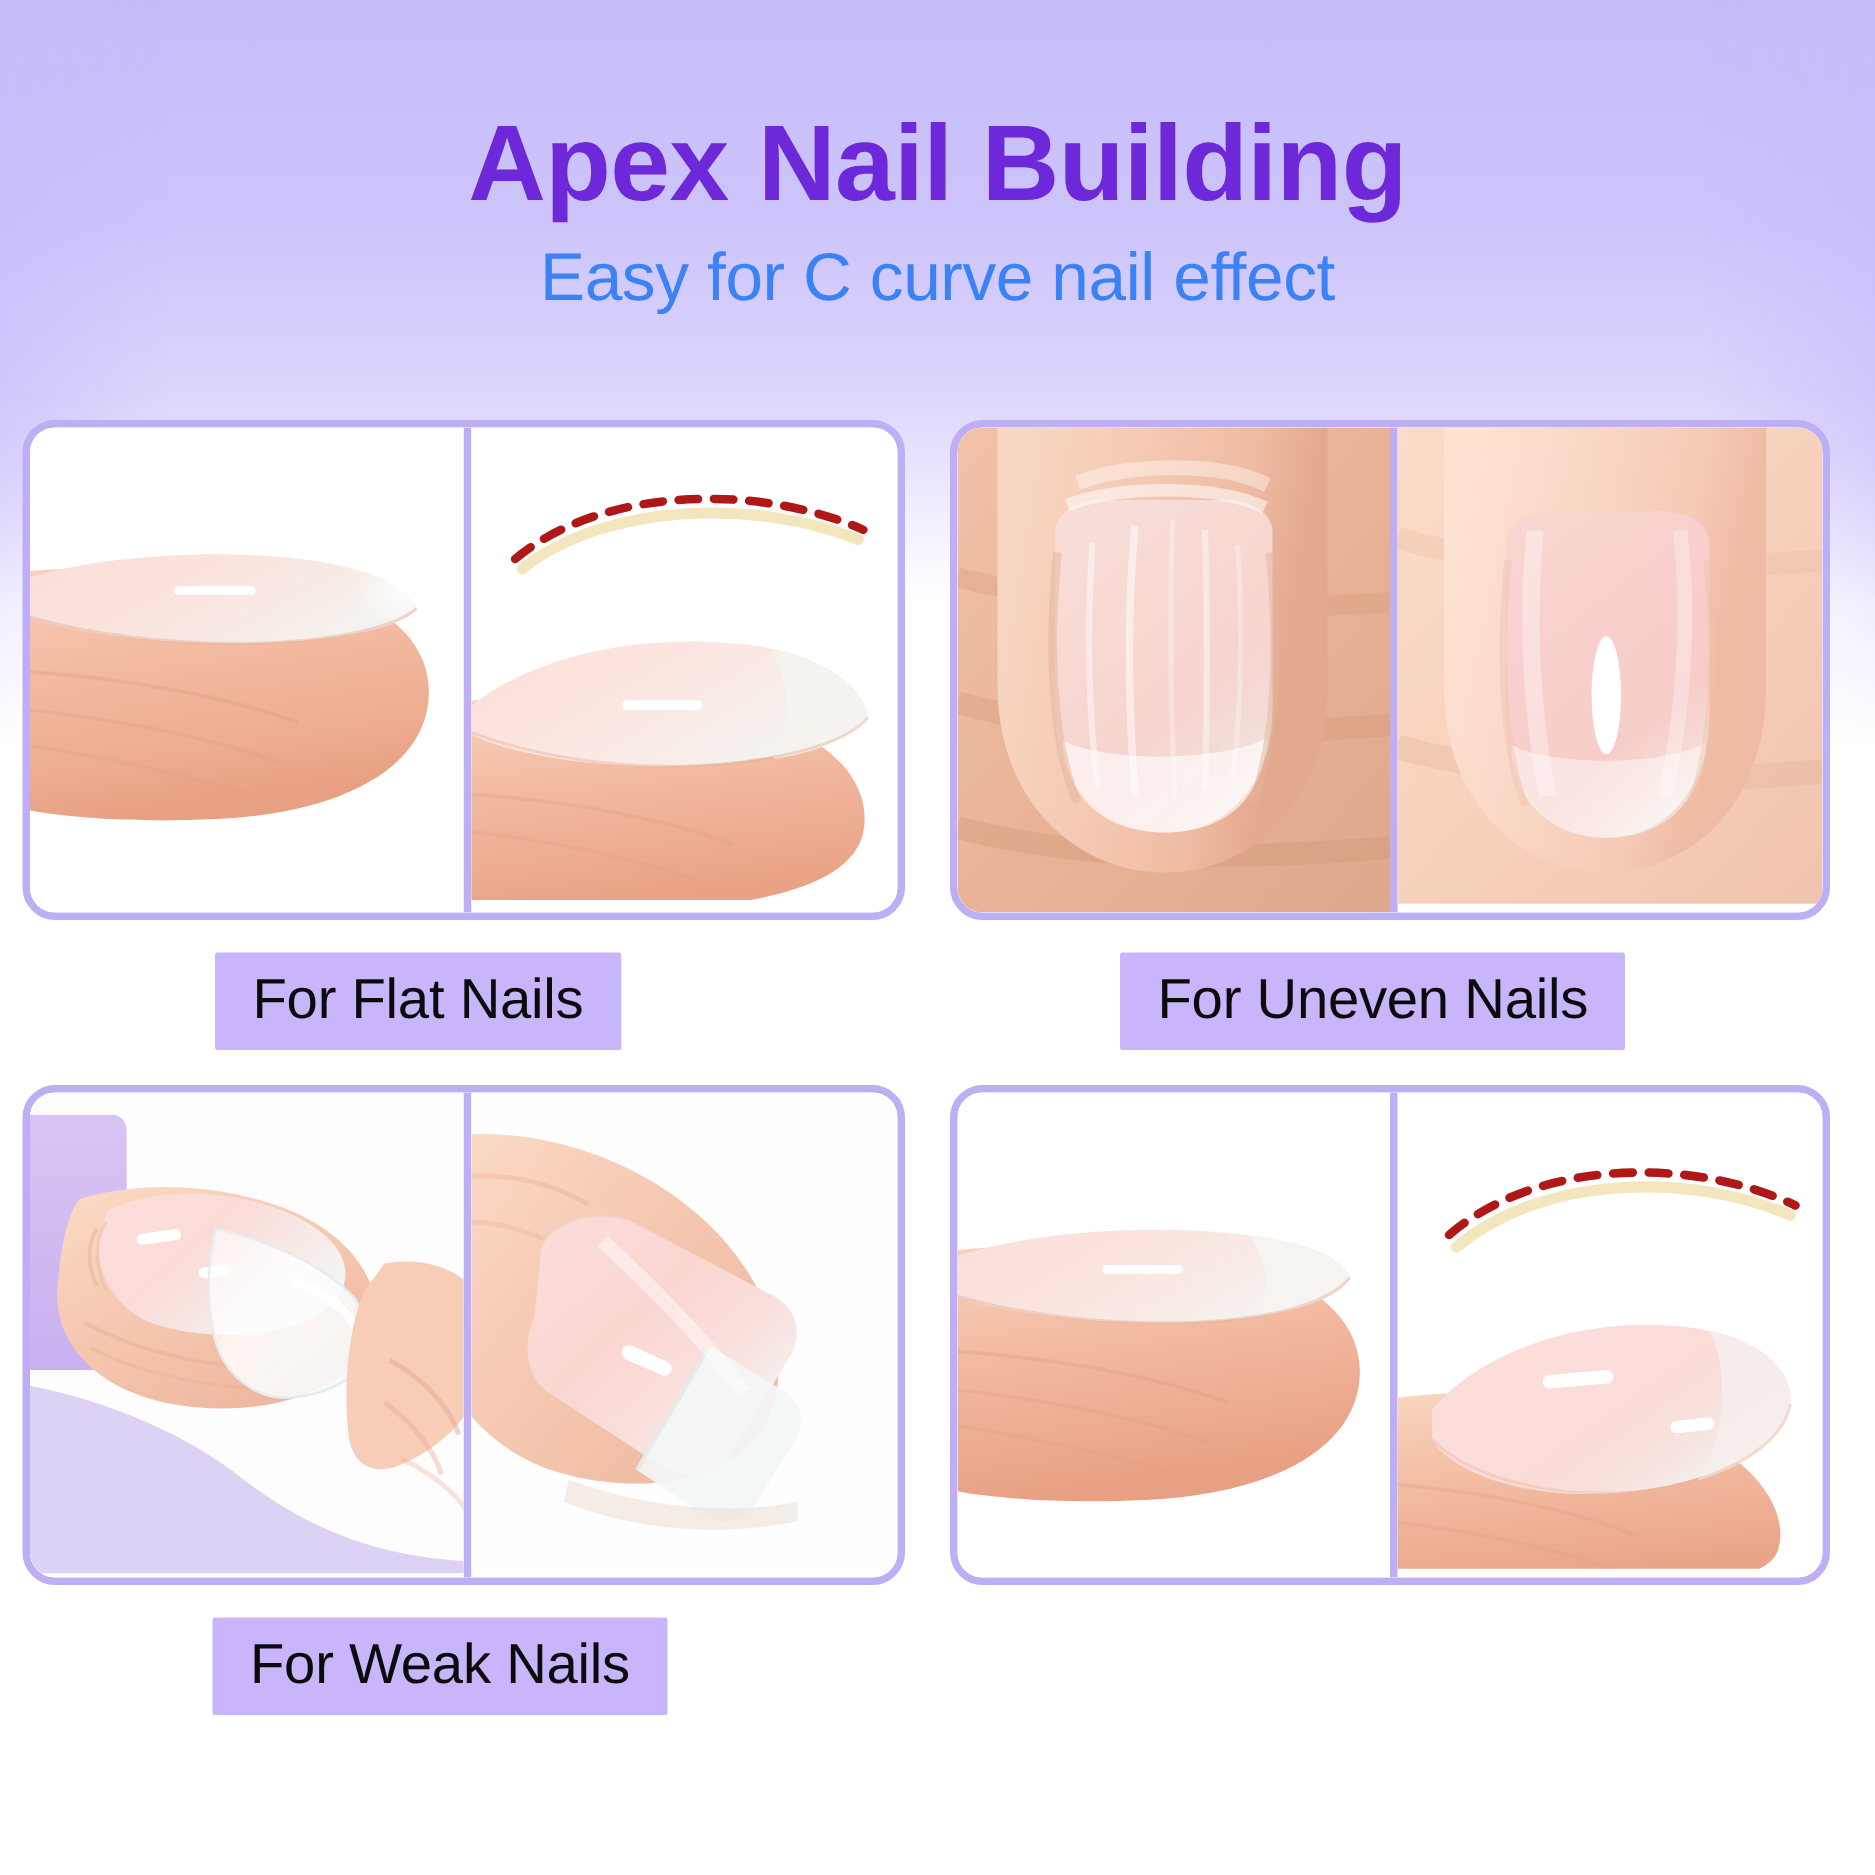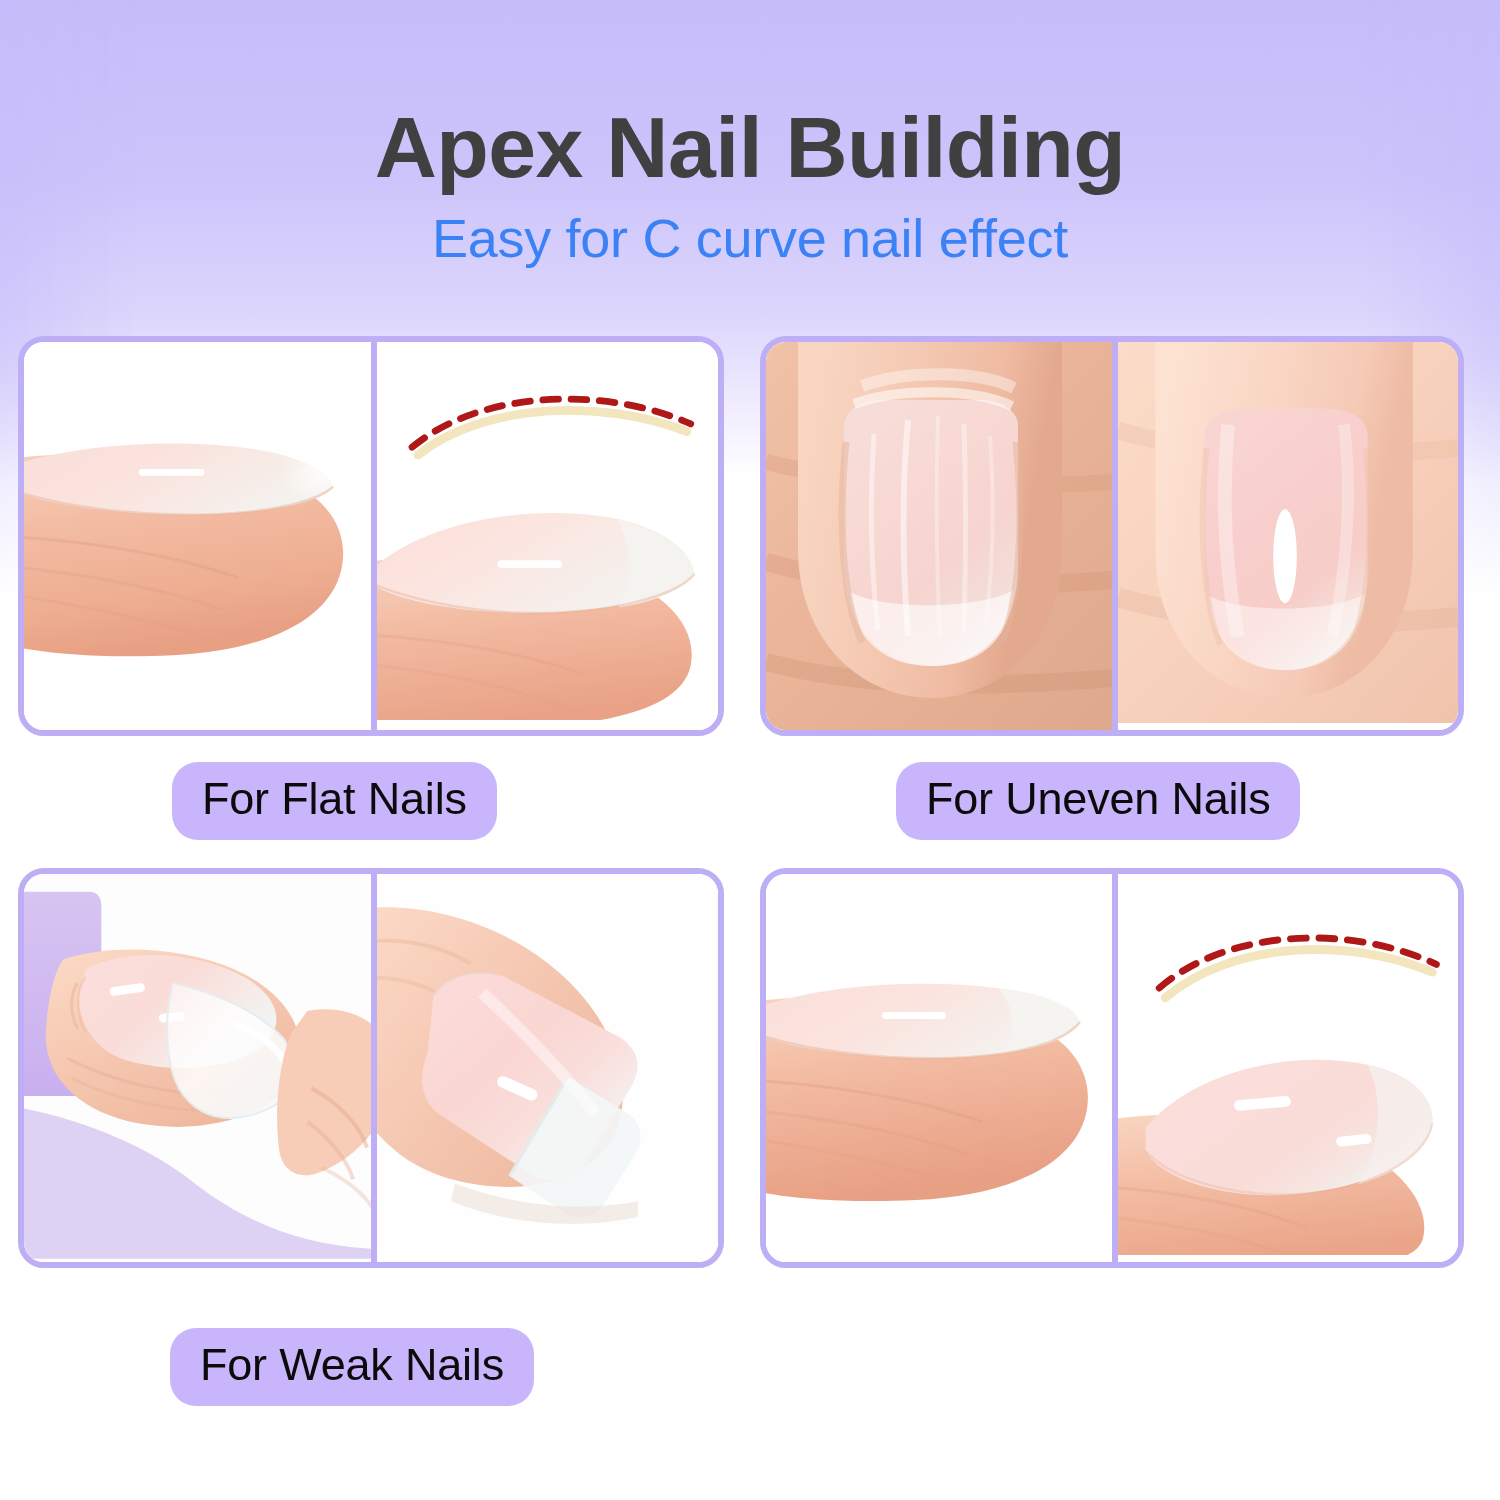--- a/index.html
+++ b/index.html
@@ -45,23 +45,22 @@
   }
 
   #page { position: absolute; inset: 0; z-index: 2; }
 
   
   .header { position: absolute; left: 0; right: 0; top: 86px; text-align: center; }
   .title {
     font-size: 86px;
     font-weight: 700;
     letter-spacing: -0.5px;
-    color: #404040;
+    color: #6d28d9;
     line-height: 1.06;
-    margin-top: 16px;
   }
   .subtitle {
     margin-top: 14px;
     font-size: 54px;
     font-weight: 400;
     color: #3b82f6;
     letter-spacing: -0.3px;
   }
 
   
@@ -85,31 +84,31 @@
     background: #ffffff;
   }
   .panel + .panel { border-left: 6px solid #bdaef5; }
   .card.c2 .panel + .panel,
   .card.c2 .panel { border-left-width: 6px; }
 
   
   .badge {
     position: absolute;
     background: #c8b5fb;
-    border-radius: 26px;
+    border-radius: 2px;
     color: #0b0b0b;
     font-size: 45px;
     font-weight: 400;
     letter-spacing: -0.2px;
     padding: 11px 30px 15px;
     white-space: nowrap;
   }
   .badge.b1 { left: 172px; top: 762px; }
   .badge.b2 { left: 896px; top: 762px; }
-  .badge.b3 { left: 170px; top: 1294px; margin-top: 34px; }
+  .badge.b3 { left: 170px; top: 1294px; }
   .badge.b4 { left: 780px; top: 1294px; }
 
   
   .ill { position: absolute; inset: 0; display: block; }
 
   
 
   
 </style>
 </head>

